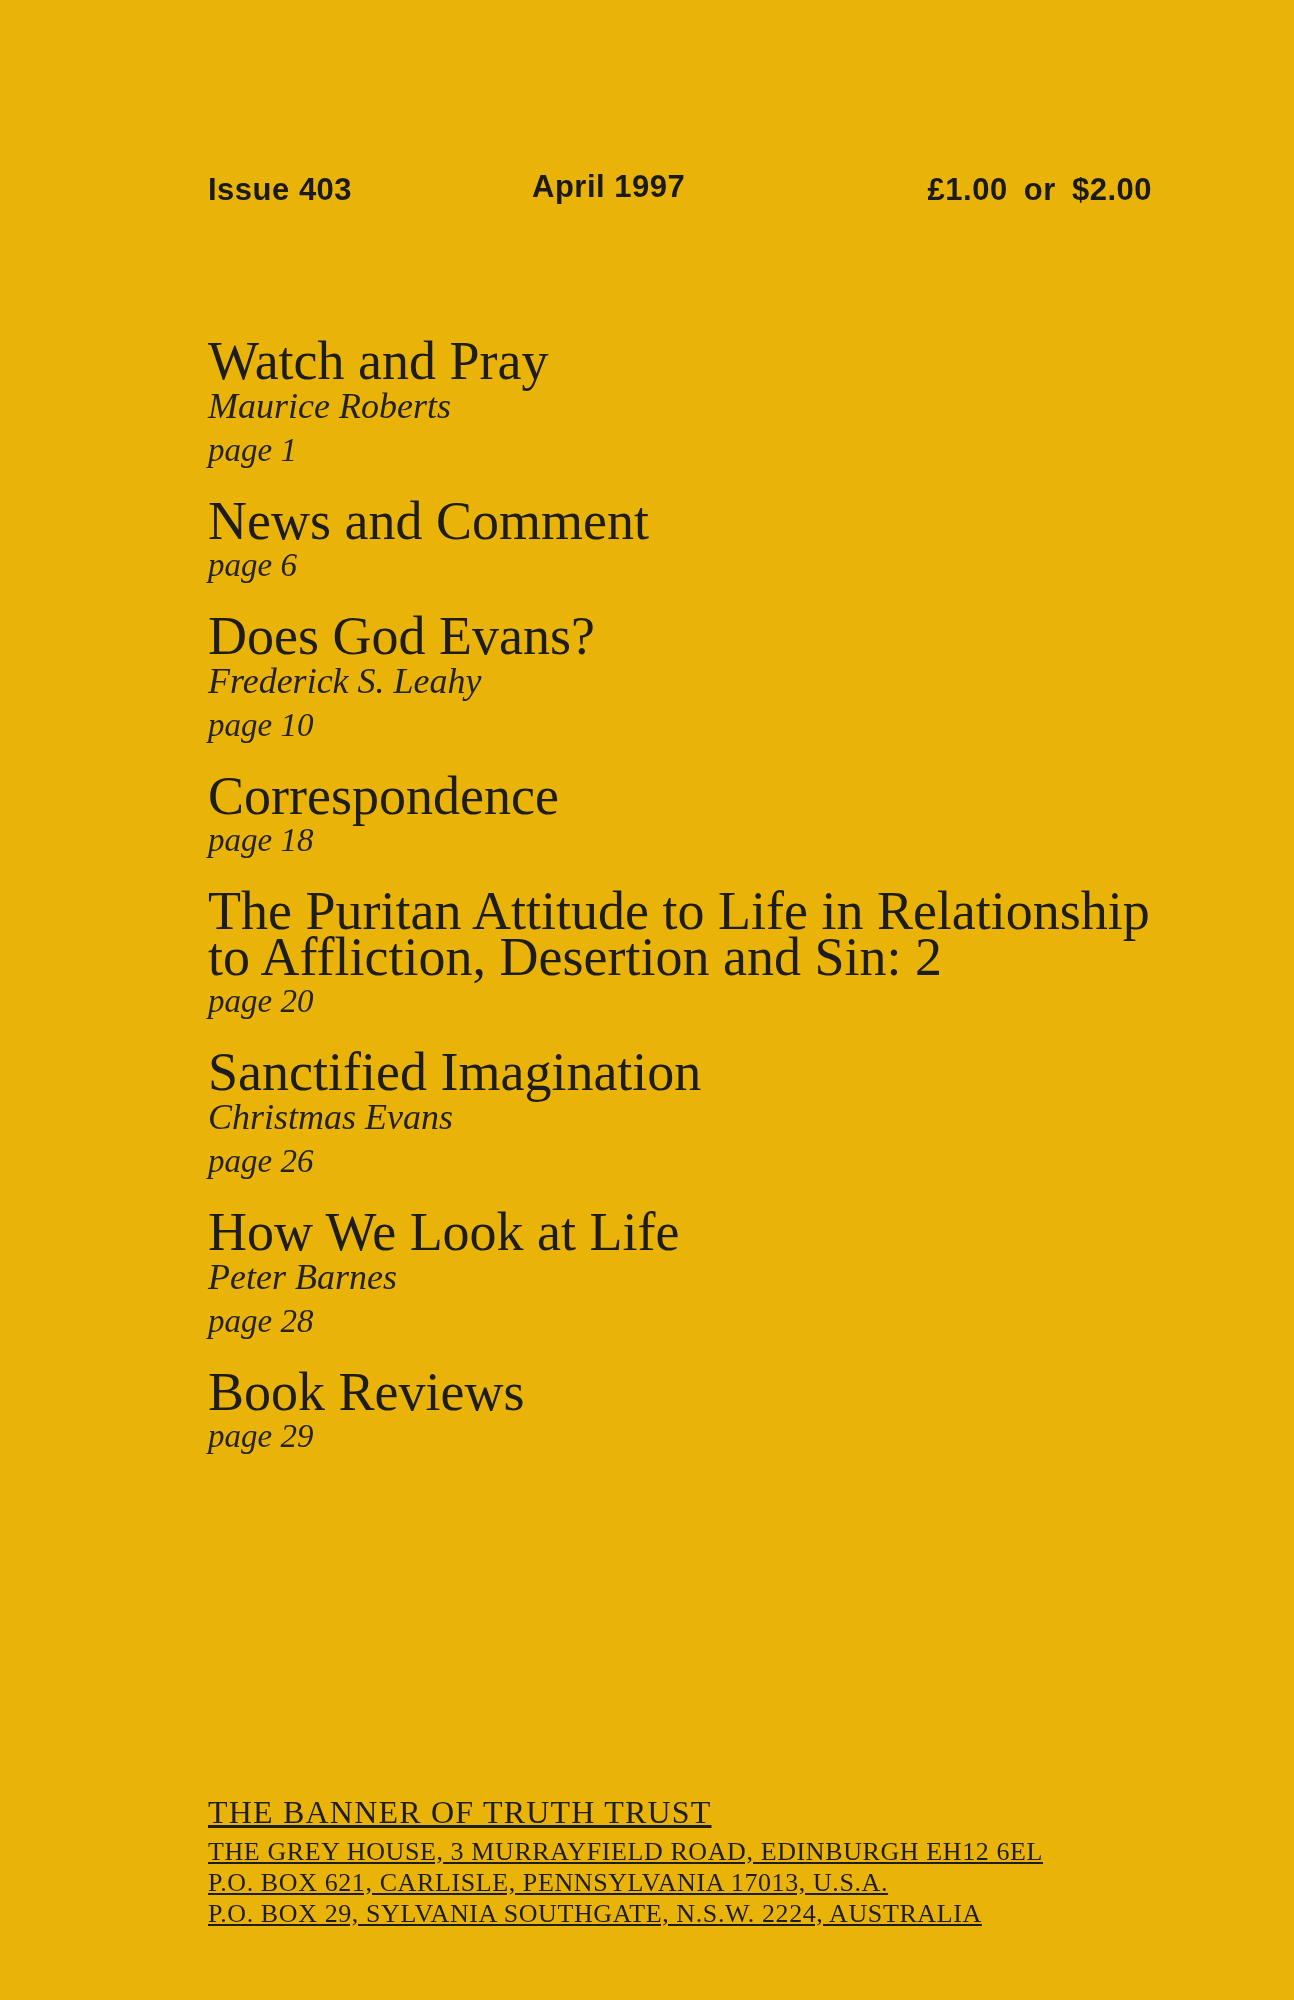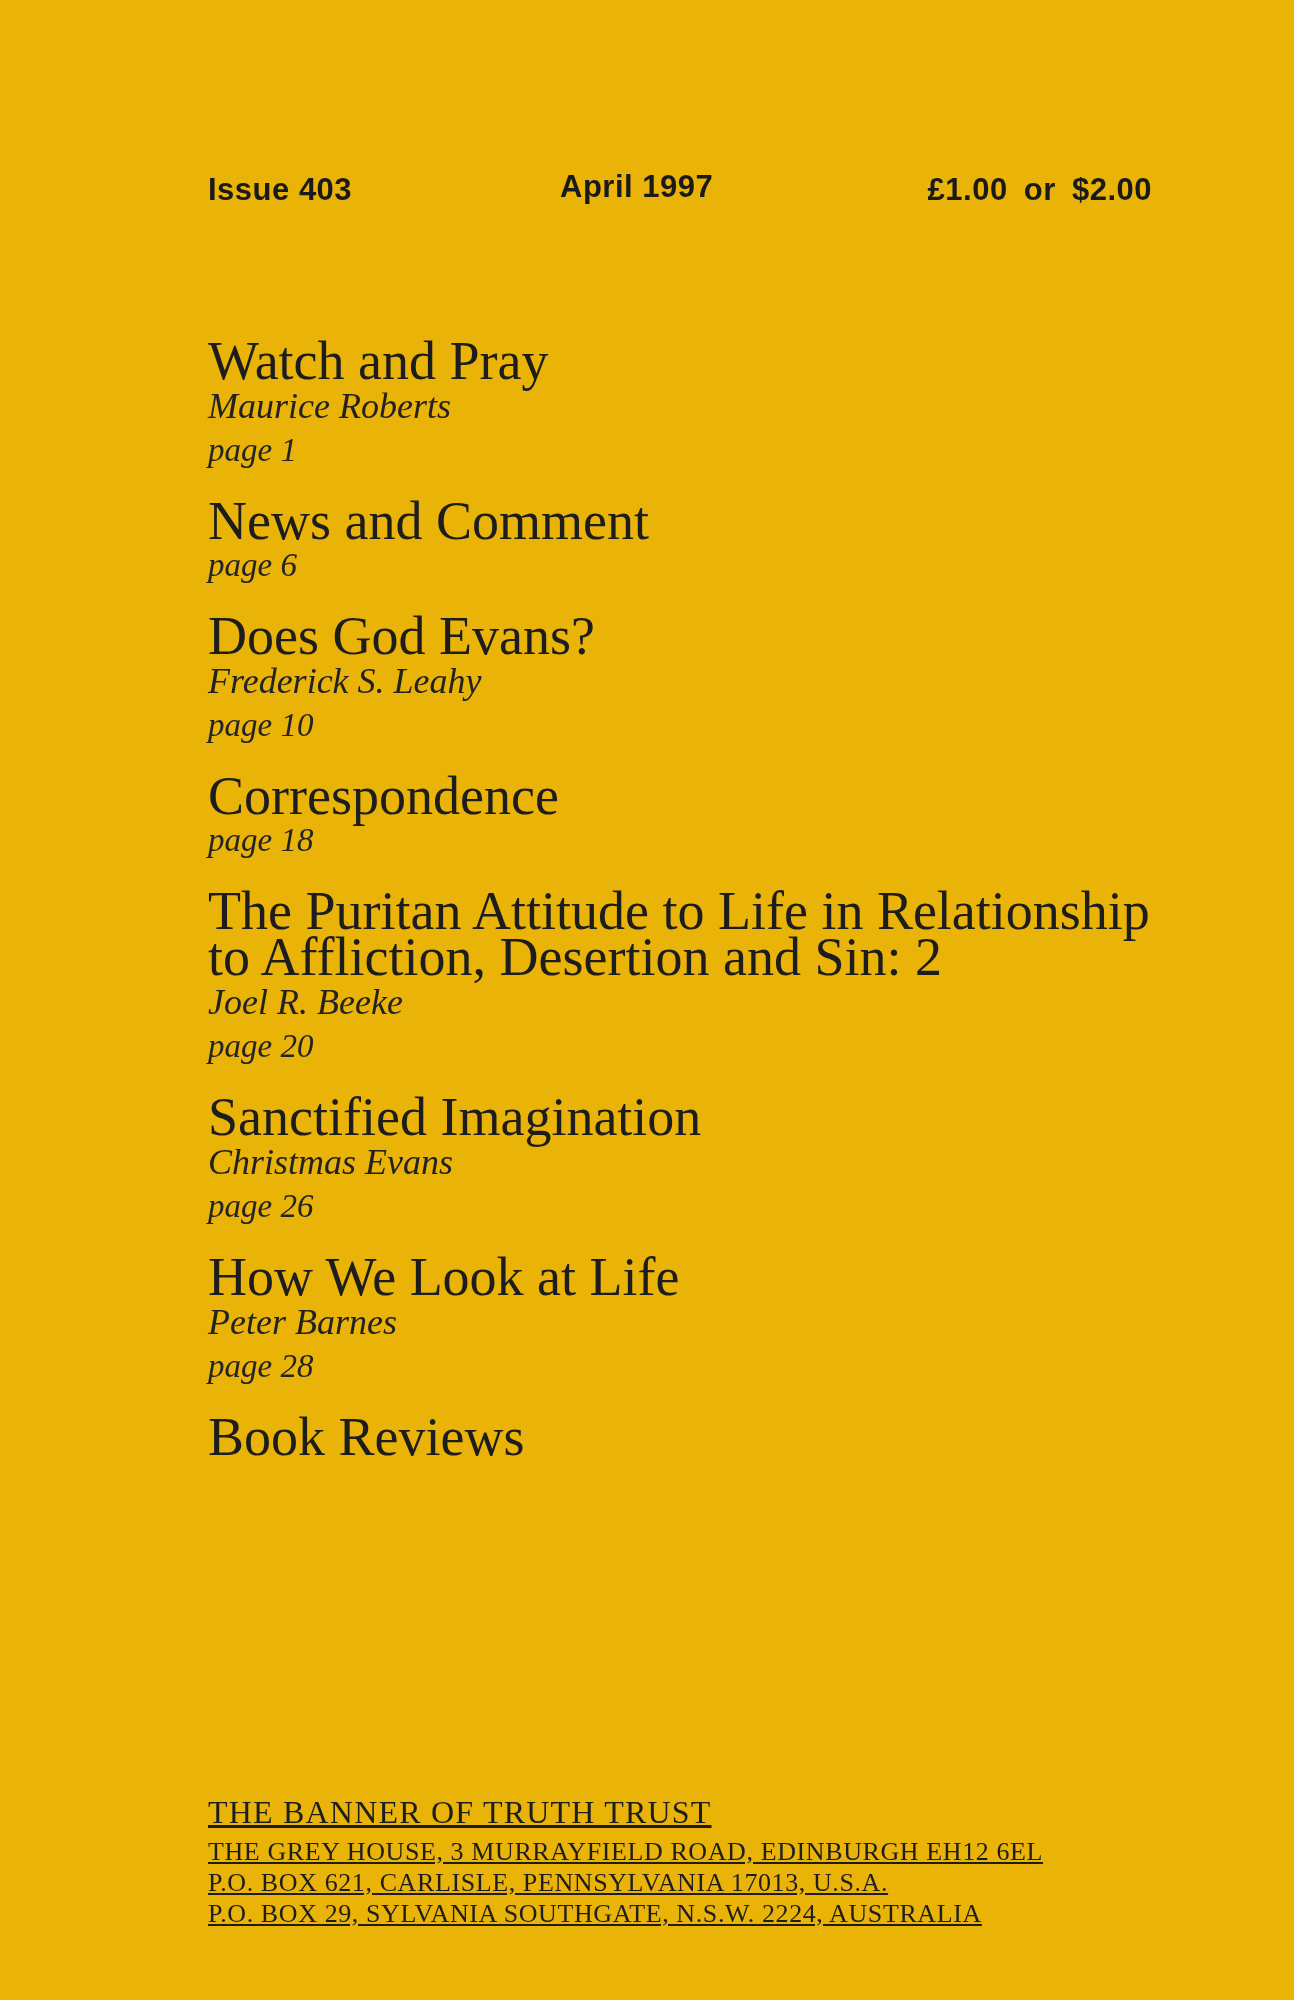--- a/index.html
+++ b/index.html
@@ -21,21 +21,21 @@
     position: absolute;
     top: 172px;
     font-family: "Liberation Sans", sans-serif;
     font-weight: 700;
     font-size: 31px;
     letter-spacing: 0.5px;
     color: #1a1a1a;
     white-space: nowrap;
   }
   .hdr-issue { left: 208px; }
-  .hdr-date  { left: 560px; top: 169px; }
+  .hdr-date  { left: 532px; top: 169px; }
   .hdr-price { right: 142px; word-spacing: 7px; }
   
   .contents {
     position: absolute;
     left: 208px;
     top: 338px;
     width: 960px;
   }
   .toc-entry { margin: 0 0 26px 0; }
   .toc-title {
@@ -112,38 +112,38 @@
     </div>
 
     <div class="toc-entry">
       <div class="toc-title">Correspondence</div>
       <div class="toc-page">page 18</div>
     </div>
 
     <div class="toc-entry">
       <div class="toc-title">The Puritan Attitude to Life in Relationship</div>
       <div class="toc-title">to Affliction, Desertion and Sin: 2</div>
-      <div class="toc-author">Joel R. Beeke</div>
       <div class="toc-page">page 20</div>
     </div>
 
     <div class="toc-entry">
       <div class="toc-title">Sanctified Imagination</div>
       <div class="toc-author">Christmas Evans</div>
       <div class="toc-page">page 26</div>
     </div>
 
     <div class="toc-entry">
       <div class="toc-title">How We Look at Life</div>
       <div class="toc-author">Peter Barnes</div>
       <div class="toc-page">page 28</div>
     </div>
 
     <div class="toc-entry">
       <div class="toc-title">Book Reviews</div>
+      <div class="toc-page">page 29</div>
     </div>
 
   </div>
 
   <div class="footer">
     <div class="footer-publisher">THE BANNER OF TRUTH TRUST</div>
     <div class="footer-addr">THE GREY HOUSE, 3 MURRAYFIELD ROAD, EDINBURGH EH12 6EL</div>
     <div class="footer-addr">P.O. BOX 621, CARLISLE, PENNSYLVANIA 17013, U.S.A.</div>
     <div class="footer-addr">P.O. BOX 29, SYLVANIA SOUTHGATE, N.S.W. 2224, AUSTRALIA</div>
   </div>

